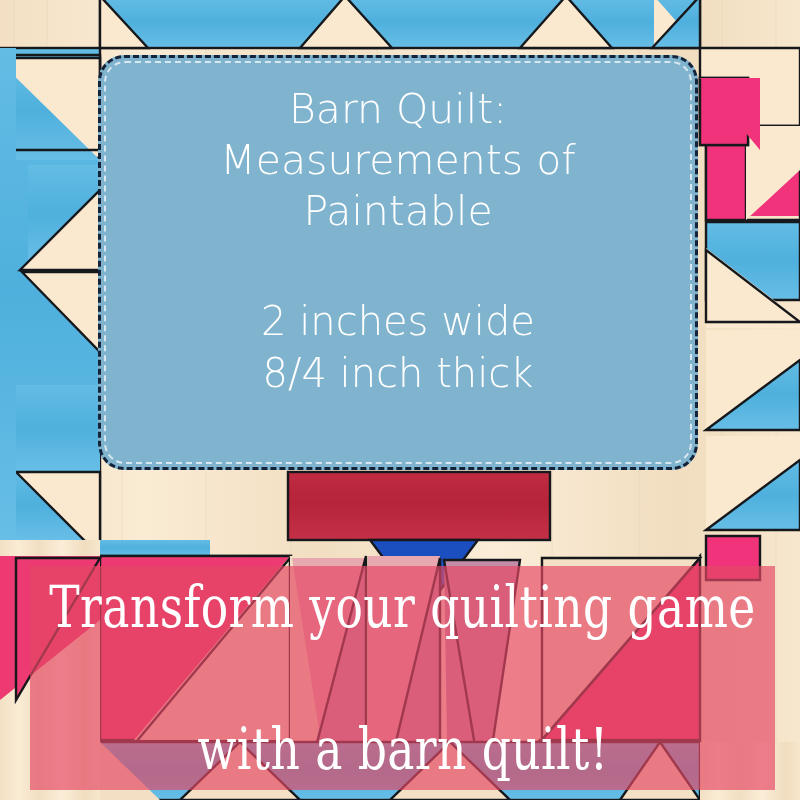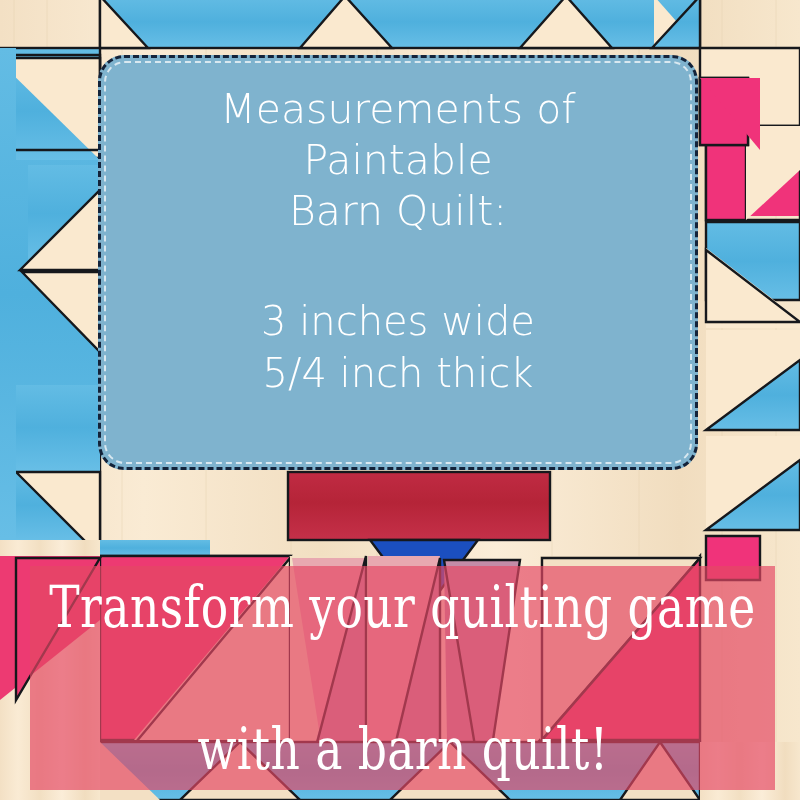--- a/index.html
+++ b/index.html
@@ -235,26 +235,26 @@
       <rect x="0" y="742" width="100" height="58" fill="url(#woodg)" stroke="none"></rect>
       <rect x="700" y="742" width="100" height="58" fill="url(#woodg)" stroke="none"></rect>
       <rect x="0" y="540" width="100" height="202" fill="url(#woodg)" stroke="none"></rect>
       <polygon points="0,556 100,556 100,620 0,700" fill="#ED3A72" stroke="none"></polygon>
       <polygon points="16,558 100,558 16,700" fill="#ED3A72"></polygon>
     </g>
   </svg>
 
   <div id="measurement-card">
     <div class="card-title">
+      <div>Barn Quilt:</div>
       <div>Measurements of Paintable</div>
-      <div>Barn Quilt:</div>
     </div>
     <div class="measure-list">
-      <div class="measure-line">3 inches wide</div>
-      <div class="measure-line">5/4 inch thick</div>
+      <div class="measure-line">2 inches wide</div>
+      <div class="measure-line">8/4 inch thick</div>
     </div>
   </div>
 
   <div id="promo-banner">
     <div class="promo-line">Transform your quilting game</div>
     <div class="promo-line">with a barn quilt!</div>
   </div>
 
 </div>
 

